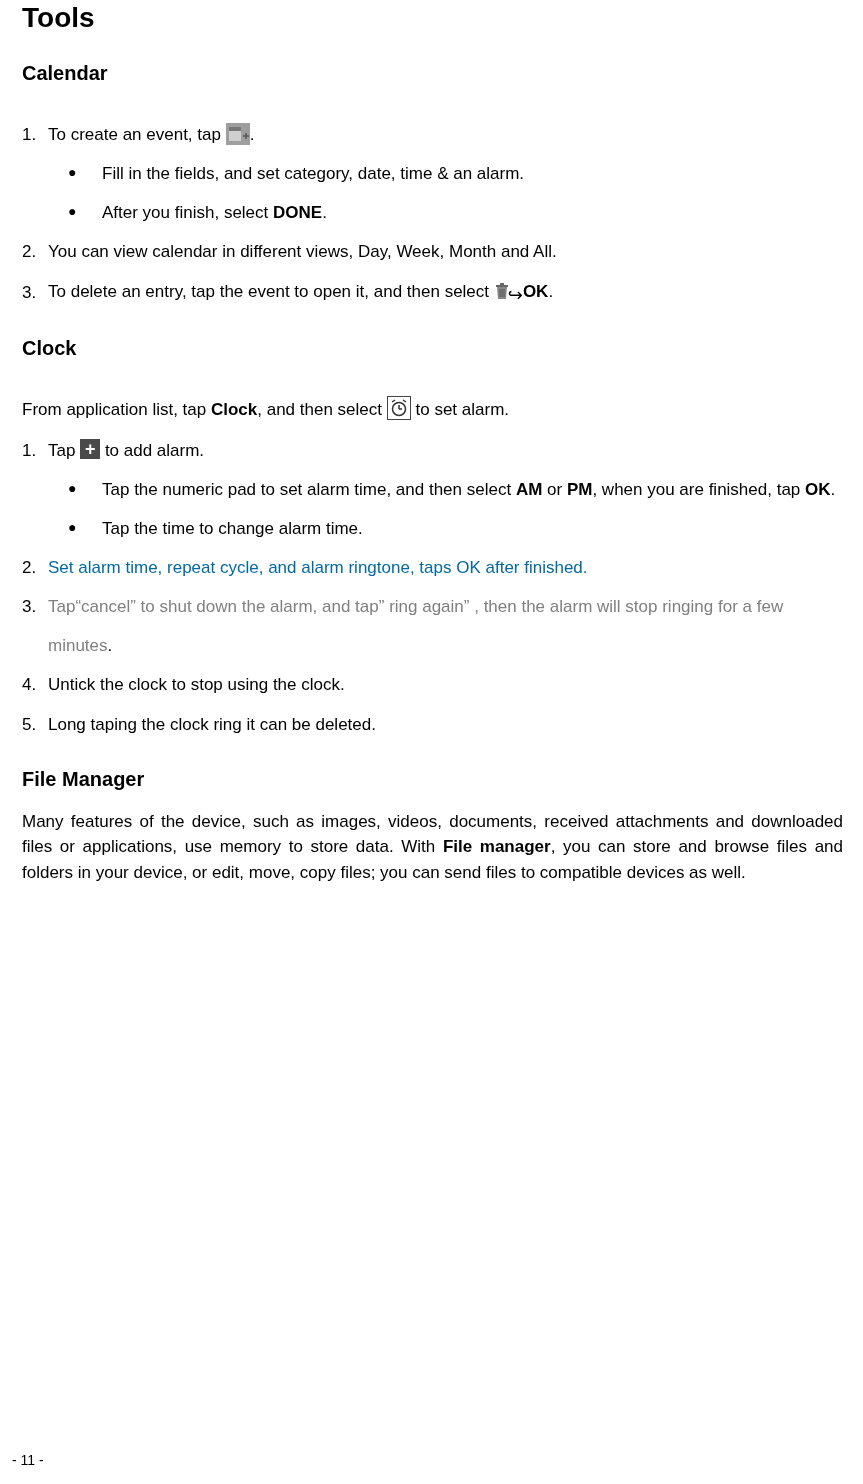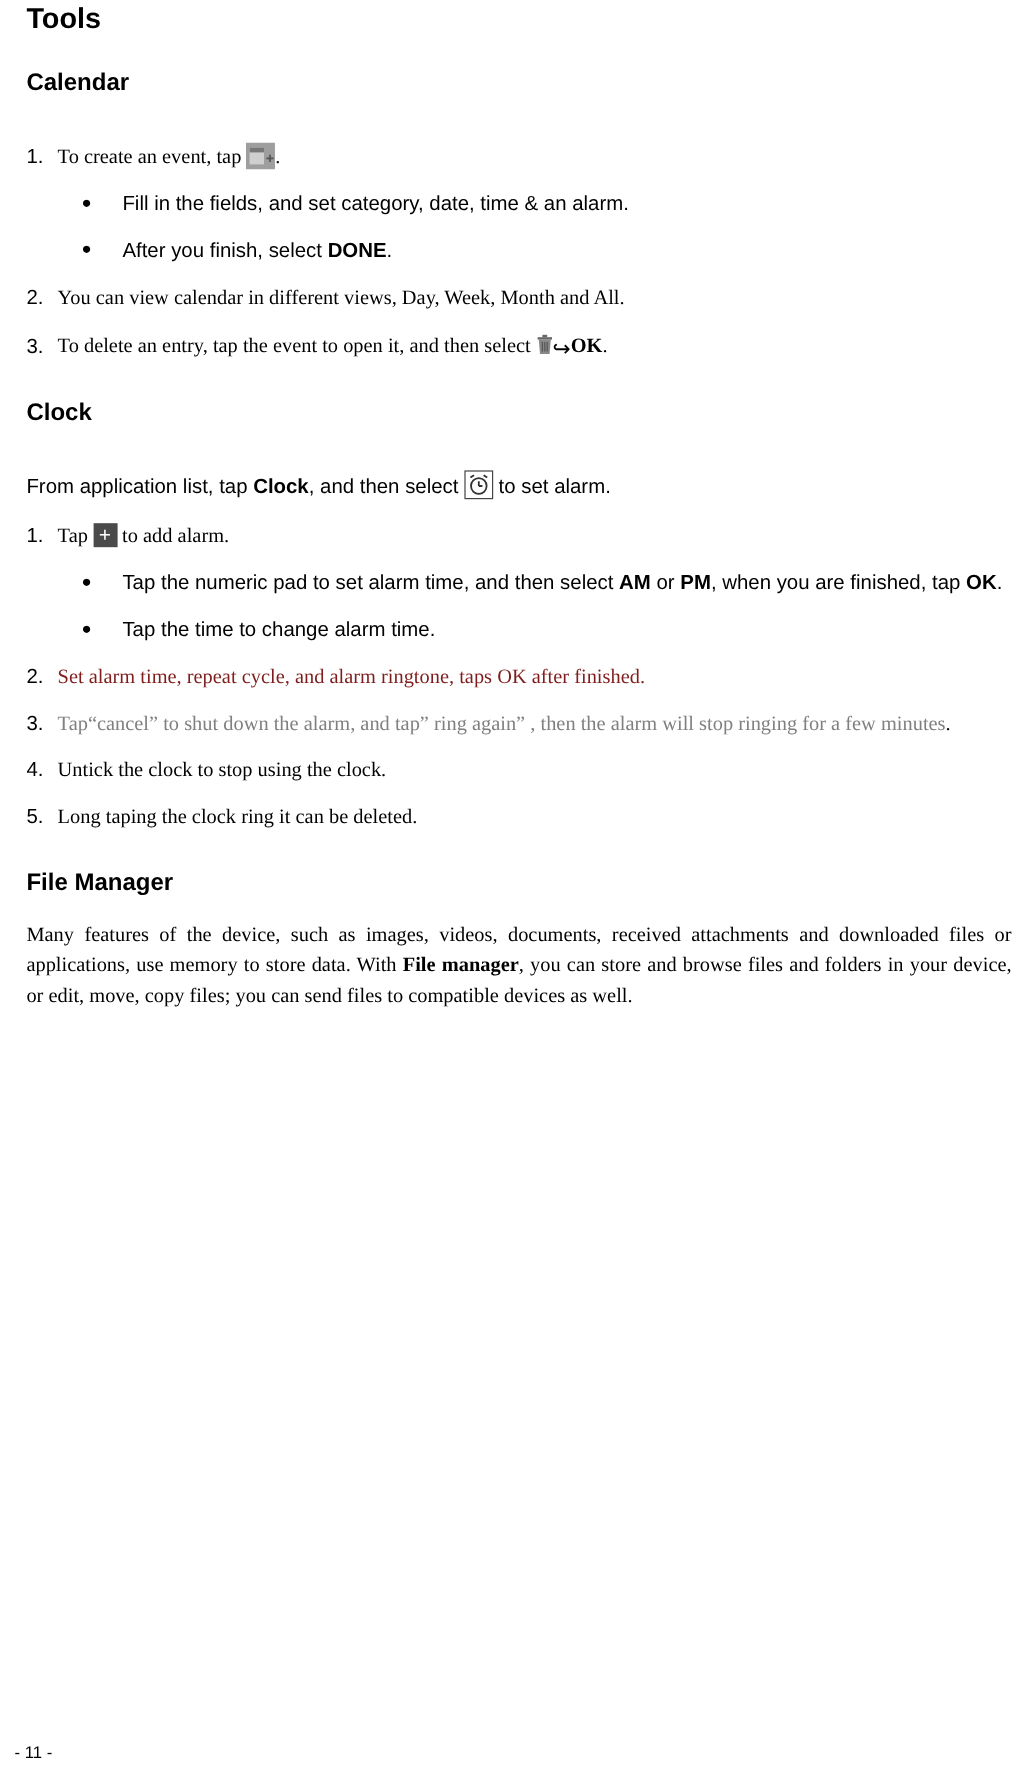--- a/index.html
+++ b/index.html
@@ -10,61 +10,59 @@
     color: #000;
   }
   .page {
     width: 863px;
     min-height: 1484px;
     box-sizing: border-box;
     padding: 0 20px 20px 22px;
     position: relative;
   }
   h1.title {
-    font-size: 24px;
+    font-size: 28px;
     font-weight: bold;
     margin: 2px 0 28px 0;
   }
   h2.section {
     font-size: 20px;
     font-weight: bold;
     margin: 24px 0 30px 0;
   }
   h2.section.tight { margin-bottom: 18px; }
   p.intro {
     font-size: 17px;
     line-height: 2.3;
     margin: 0 0 2px 0;
     text-align: justify;
   }
   p.intro.compact {
     line-height: 1.5;
     margin: 0 0 4px 0;
-    font-family: Liberation Serif, serif;
   }
   p.intro.single {
     line-height: 1.6;
     margin: 0;
   }
   .ol-row {
     display: flex;
     font-size: 17px;
     line-height: 2.3;
     align-items: center;
   }
   .ol-num {
     width: 26px;
     flex-shrink: 0;
   }
   .ol-body {
     flex: 1;
     line-height: 2.3;
-    font-family: Liberation Serif, serif;
-  }
-  .ol-body.gray { color: #7f1d1d; }
+  }
+  .ol-body.gray { color: #0369a1; }
   .ul-row {
     display: flex;
     font-size: 17px;
     line-height: 2.3;
     align-items: flex-start;
     padding-left: 46px;
   }
   .bullet {
     width: 34px;
     flex-shrink: 0;

